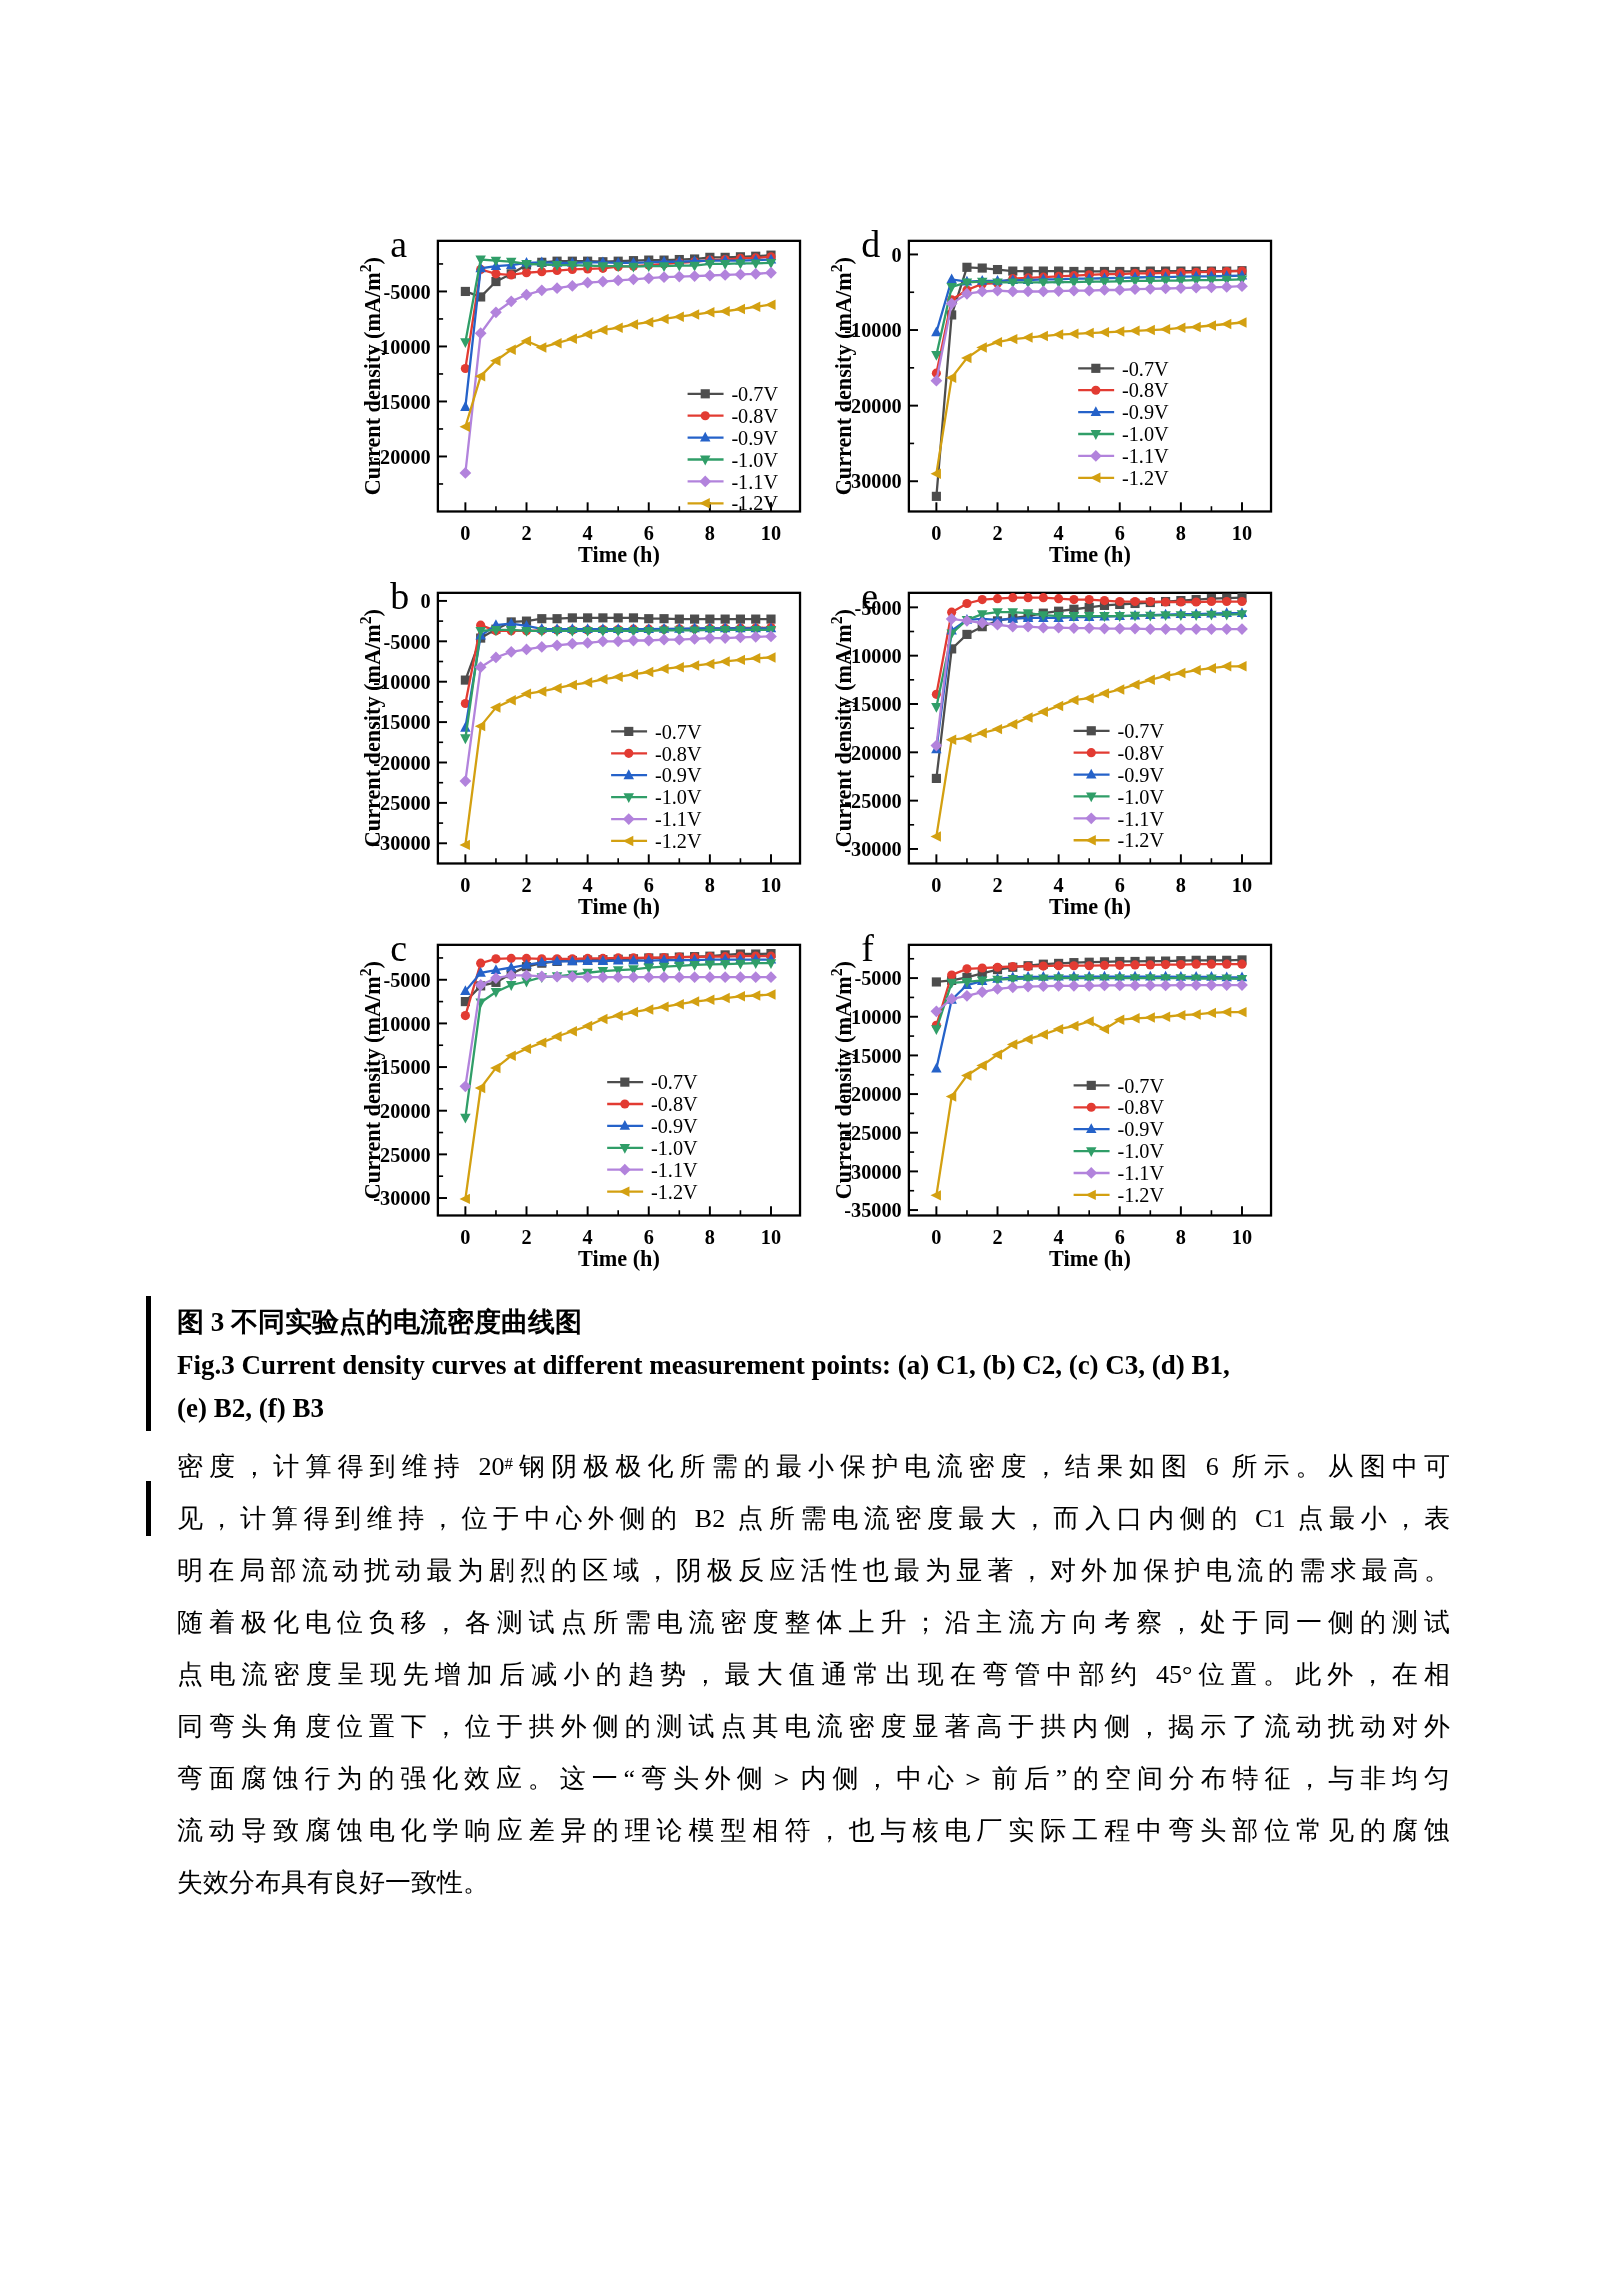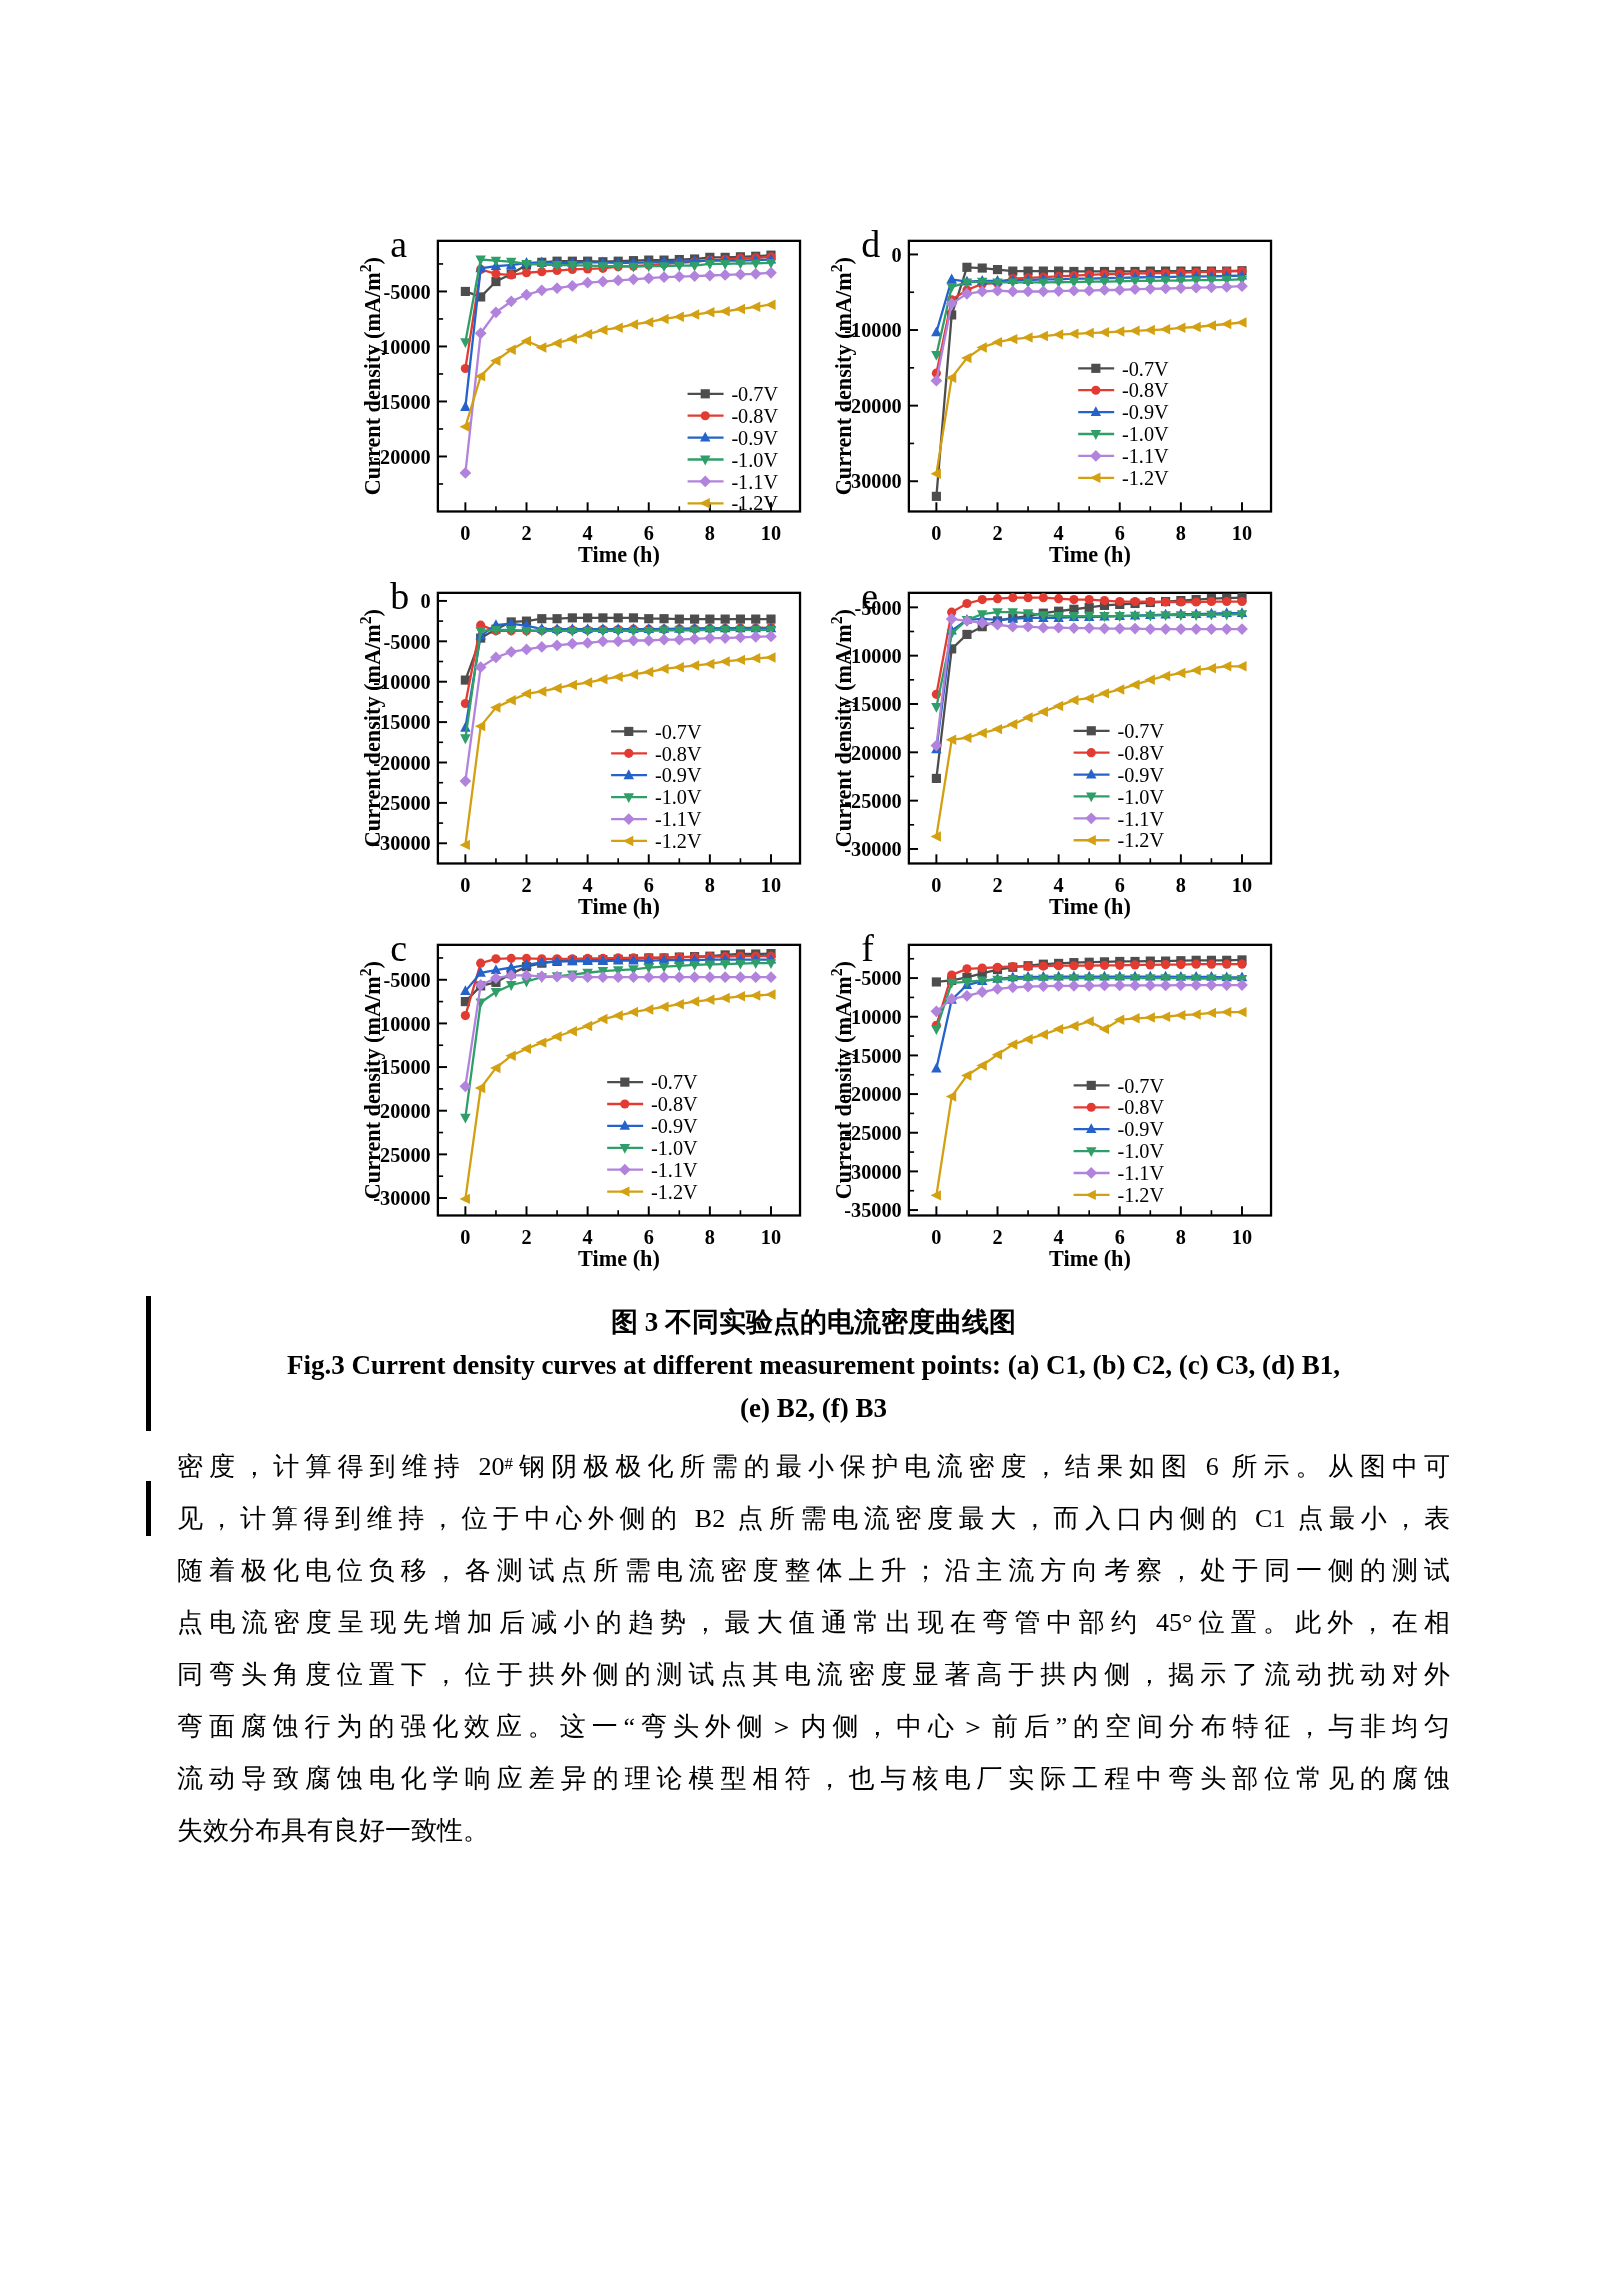--- a/index.html
+++ b/index.html
@@ -2,21 +2,21 @@
 <html style="font-size:10.5px"><head>
 <meta charset="utf-8">
 <style>
   html,body{margin:0;padding:0;background:#888;}
   #page{
     position:relative;width:1623px;height:2295px;background:#ffffff;
     font-family:"Liberation Serif","DejaVu Serif",serif;color:#000;overflow:hidden;
   }
   .chart-cell{position:absolute;width:452px;height:353px;}
   .caption-block{
-    position:absolute;left:177px;top:1301px;width:1273px;text-align:center;
+    position:absolute;left:177px;top:1301px;width:1273px;
     font-weight:bold;font-size:27px;line-height:43px;
   }
   .body-block{
     position:absolute;left:177px;top:1438px;width:1273px;
     font-size:26px;line-height:52px;
   }
   .bline{width:100%;}
   .jline{text-align:justify;text-align-last:justify;}
   .bline.first{padding-left:54px;box-sizing:border-box;}
   .bline.last{text-align:left;}
@@ -1270,20 +1270,21 @@
 
   <div class="caption-block">
     <div>图 3 不同实验点的电流密度曲线图</div>
     <div>Fig.3 Current density curves at different measurement points: (a) C1, (b) C2, (c) C3, (d) B1,</div>
     <div>(e) B2, (f) B3</div>
   </div>
 
   <div class="body-block">
     <div class="bline jline"><span>密度，计算得到维持 20</span><span class="sup">#</span><span>钢阴极极化所需的最小保护电流密度，结果如图 6 所示。从图中可</span></div>
     <div class="bline jline">见，计算得到维持，位于中心外侧的 B2 点所需电流密度最大，而入口内侧的 C1 点最小，表</div>
+    <div class="bline jline">明在局部流动扰动最为剧烈的区域，阴极反应活性也最为显著，对外加保护电流的需求最高。</div>
     <div class="bline jline">随着极化电位负移，各测试点所需电流密度整体上升；沿主流方向考察，处于同一侧的测试</div>
     <div class="bline jline">点电流密度呈现先增加后减小的趋势，最大值通常出现在弯管中部约 45°位置。此外，在相</div>
     <div class="bline jline">同弯头角度位置下，位于拱外侧的测试点其电流密度显著高于拱内侧，揭示了流动扰动对外</div>
     <div class="bline jline">弯面腐蚀行为的强化效应。这一“弯头外侧＞内侧，中心＞前后”的空间分布特征，与非均匀</div>
     <div class="bline jline">流动导致腐蚀电化学响应差异的理论模型相符，也与核电厂实际工程中弯头部位常见的腐蚀</div>
     <div class="bline last">失效分布具有良好一致性。</div>
   </div>
 
 </div>
 

